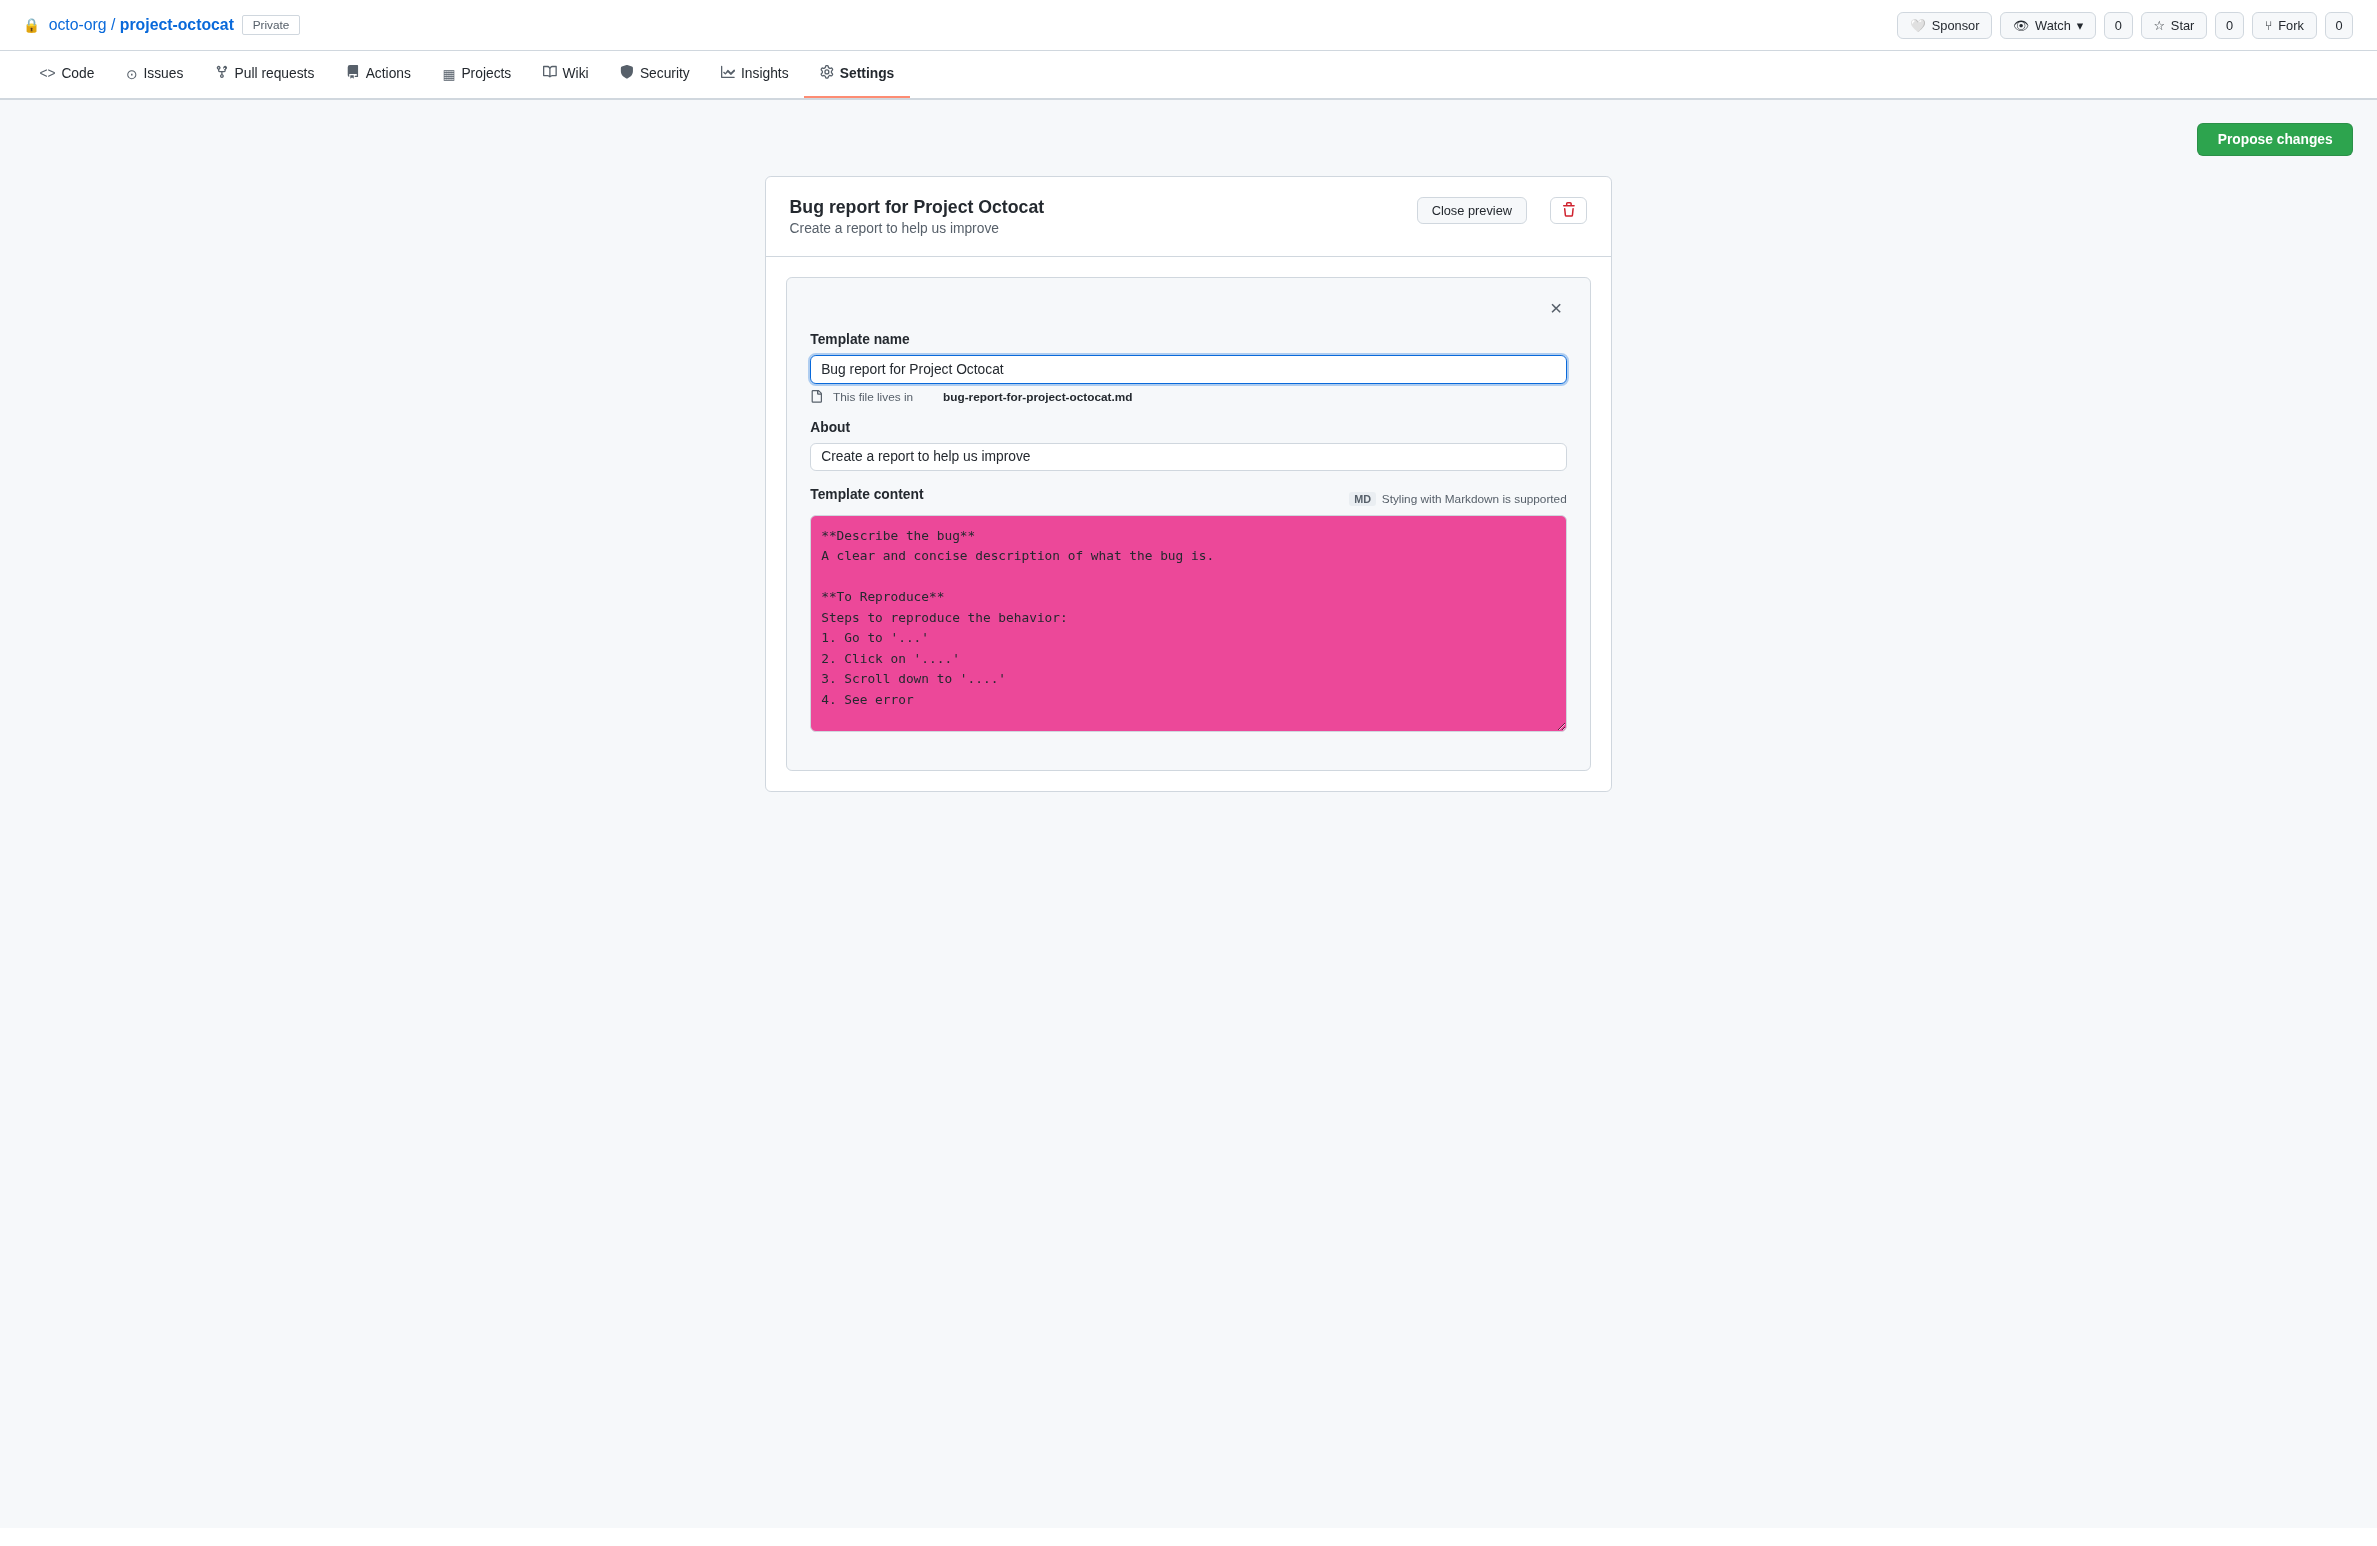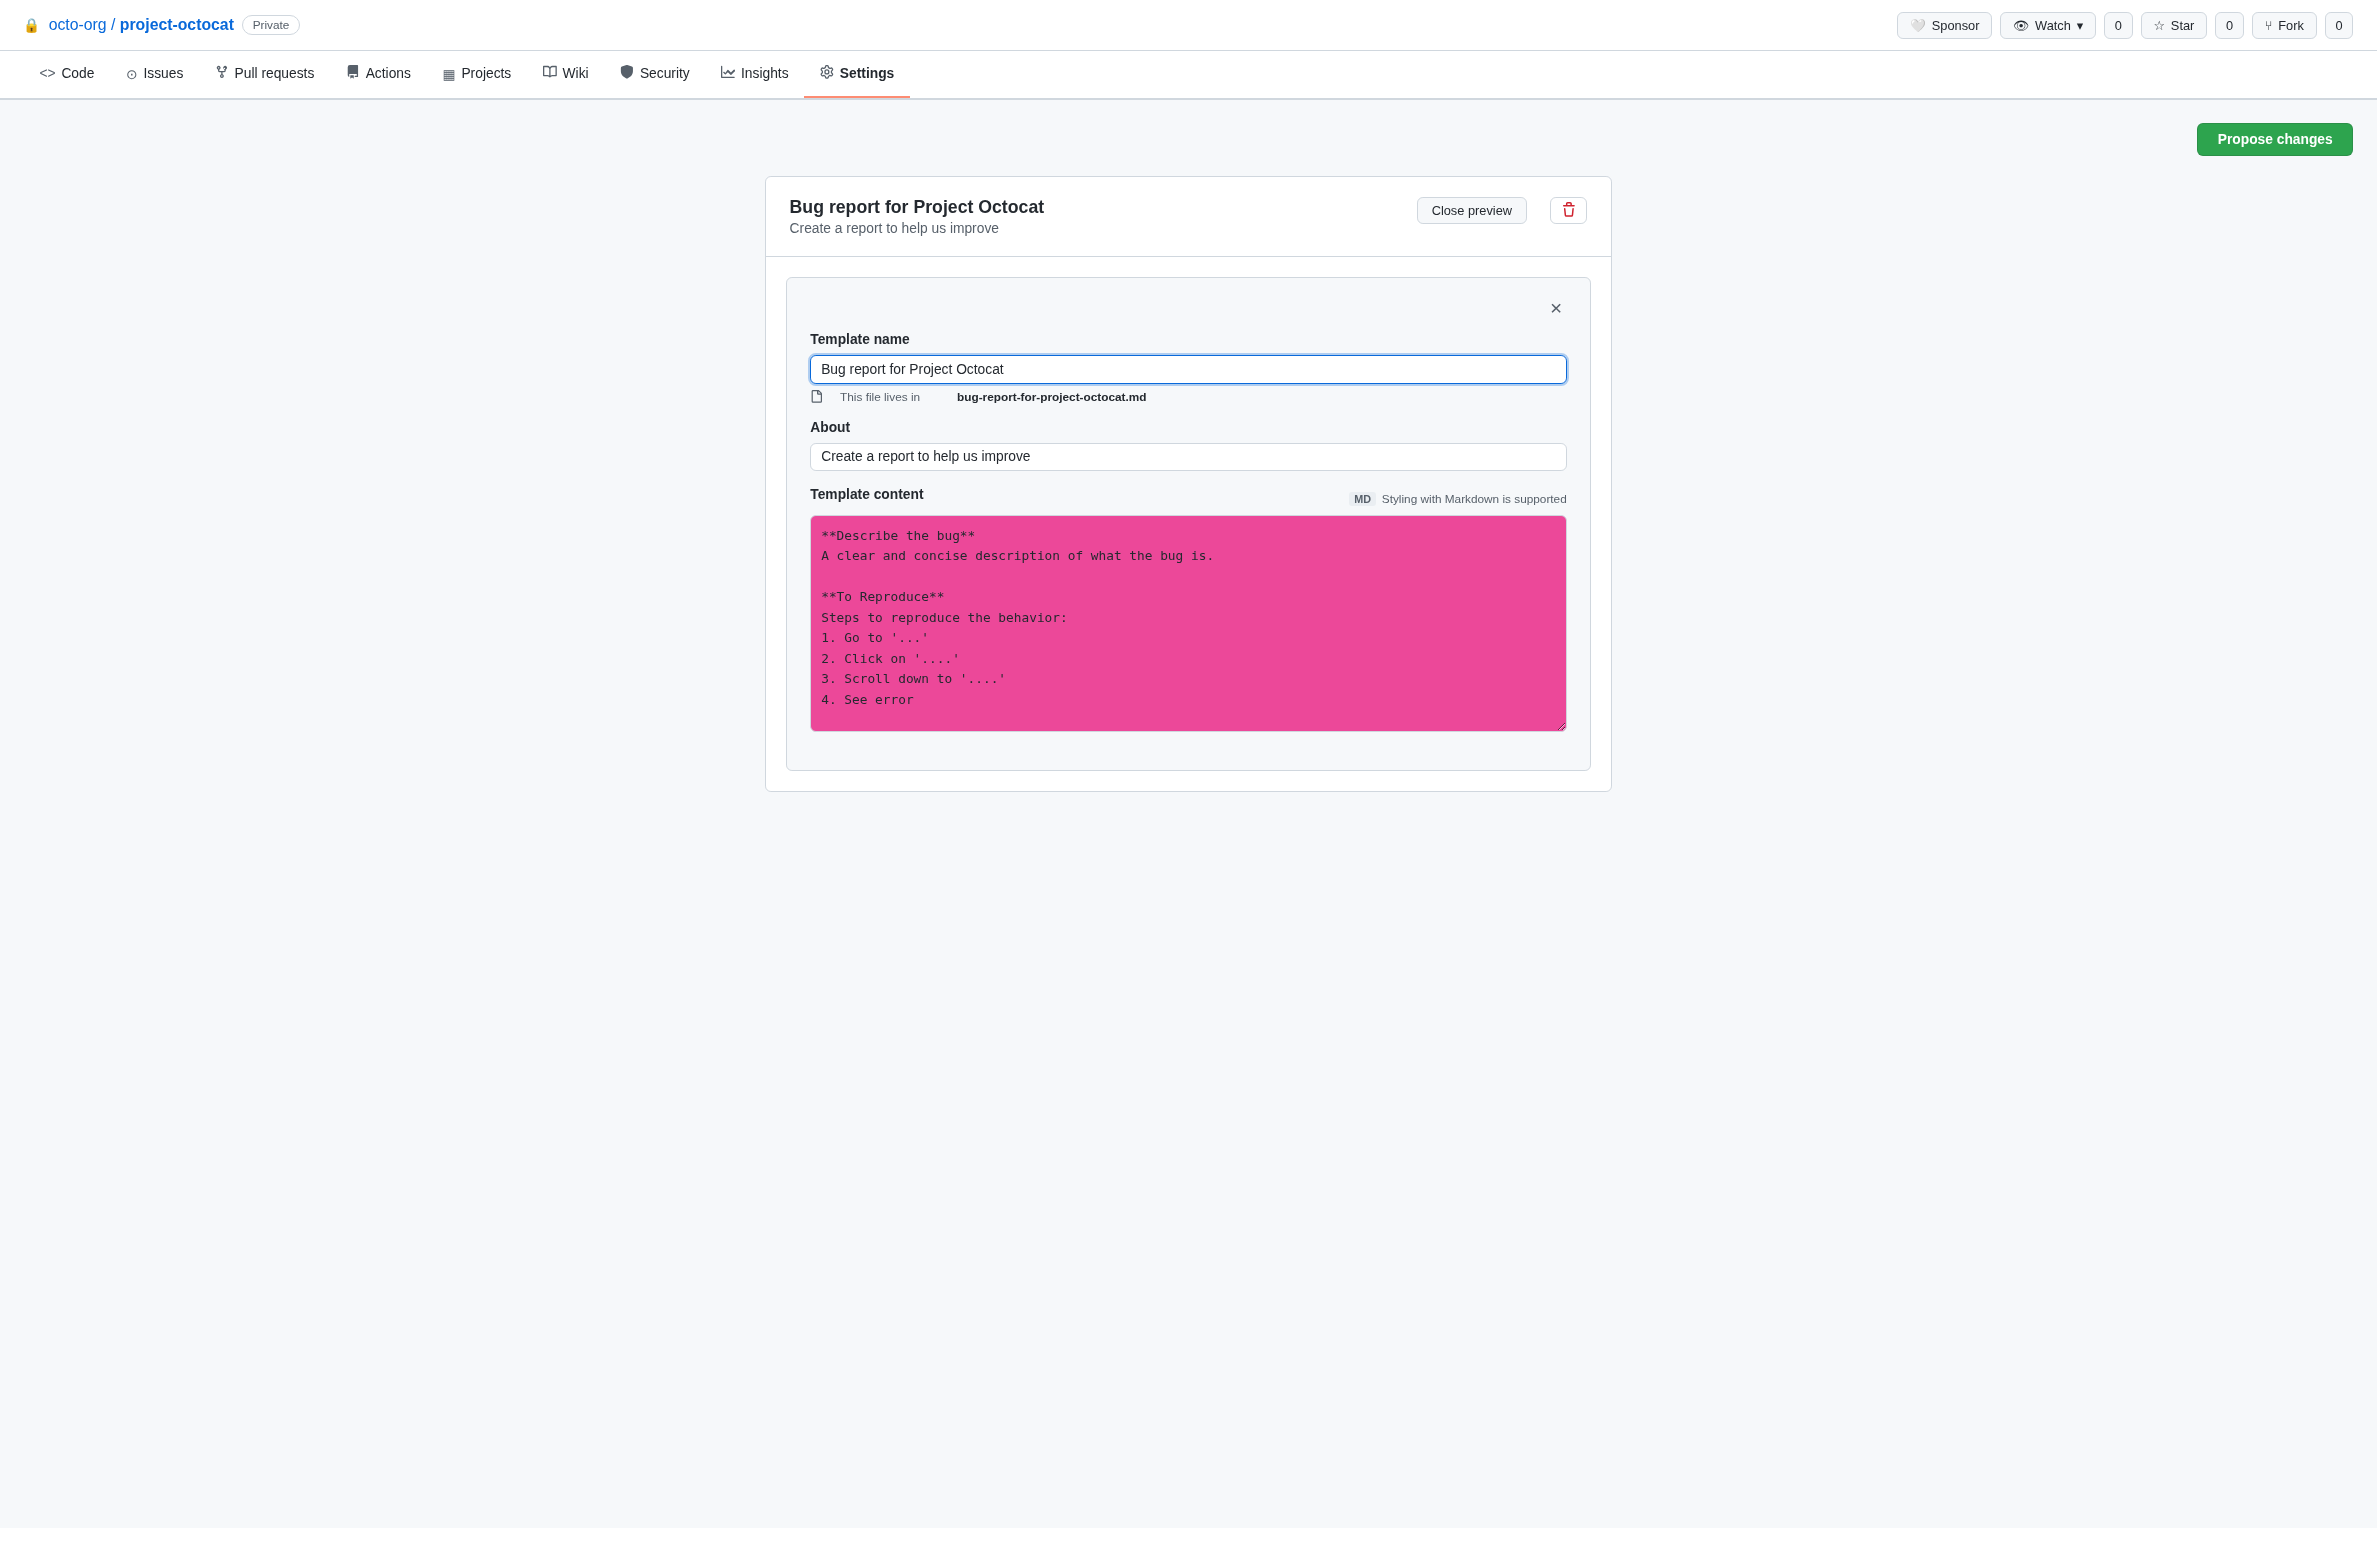--- a/index.html
+++ b/index.html
@@ -29,21 +29,21 @@
       font-size: 13.8px;
     }
     .repo-link {
       color: #0969da;
       font-size: 15.8px;
       font-weight: 400;
       text-decoration: none;
     }
     .private-badge {
       border: 1px solid #d0d7de;
-      border-radius: 10px;
+      border-radius: 2px;
       padding: 2px 9.9px;
       font-size: 11.8px;
       color: #57606a;
       font-weight: 500;
     }
     .top-actions {
       display: flex;
       align-items: center;
       gap: 7.9px;
     }
@@ -221,21 +221,21 @@
       font-size: 13.8px;
       border: 1px solid #d0d7de;
       border-radius: 5.9px;
       outline: none;
       color: #24292f;
       background: #ffffff;
     }
     .file-hint {
       display: flex;
       align-items: center;
-      gap: 17px;
+      gap: 10px;
       font-size: 11.8px;
       color: #57606a;
       margin-top: 5.9px;
     }
     .file-hint .filename {
       font-weight: 600;
       color: #24292f;
       padding-left: 20px;
     }
 

